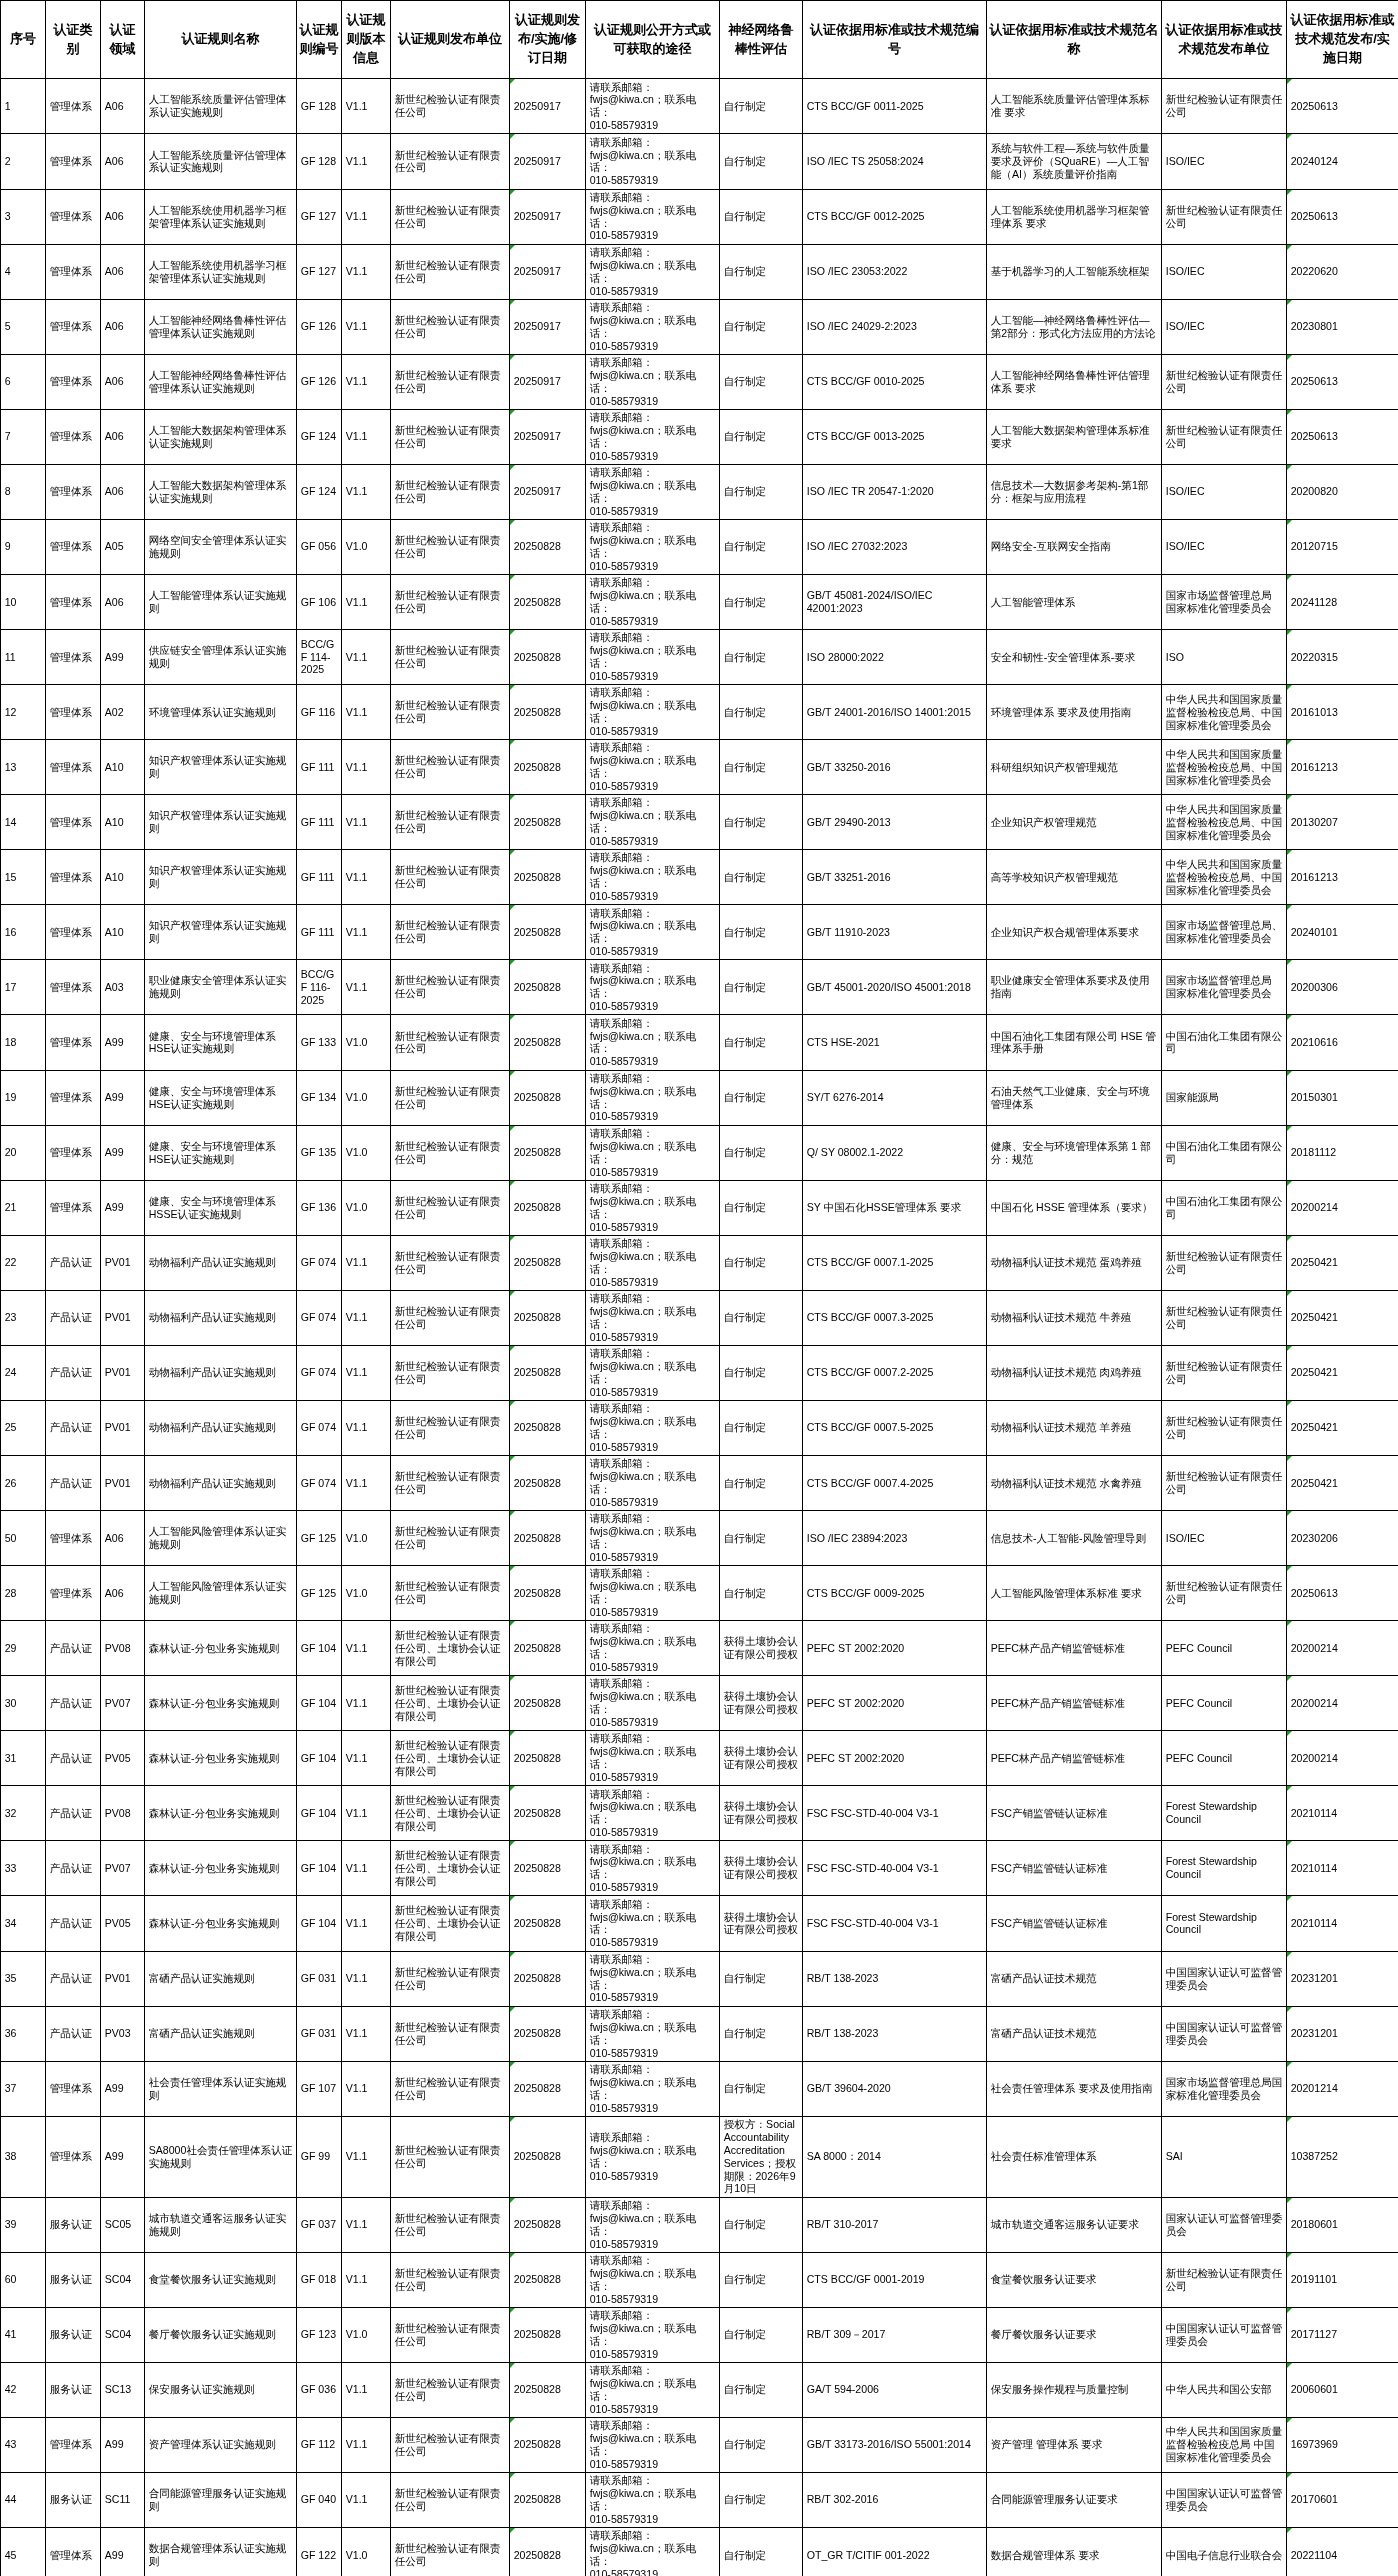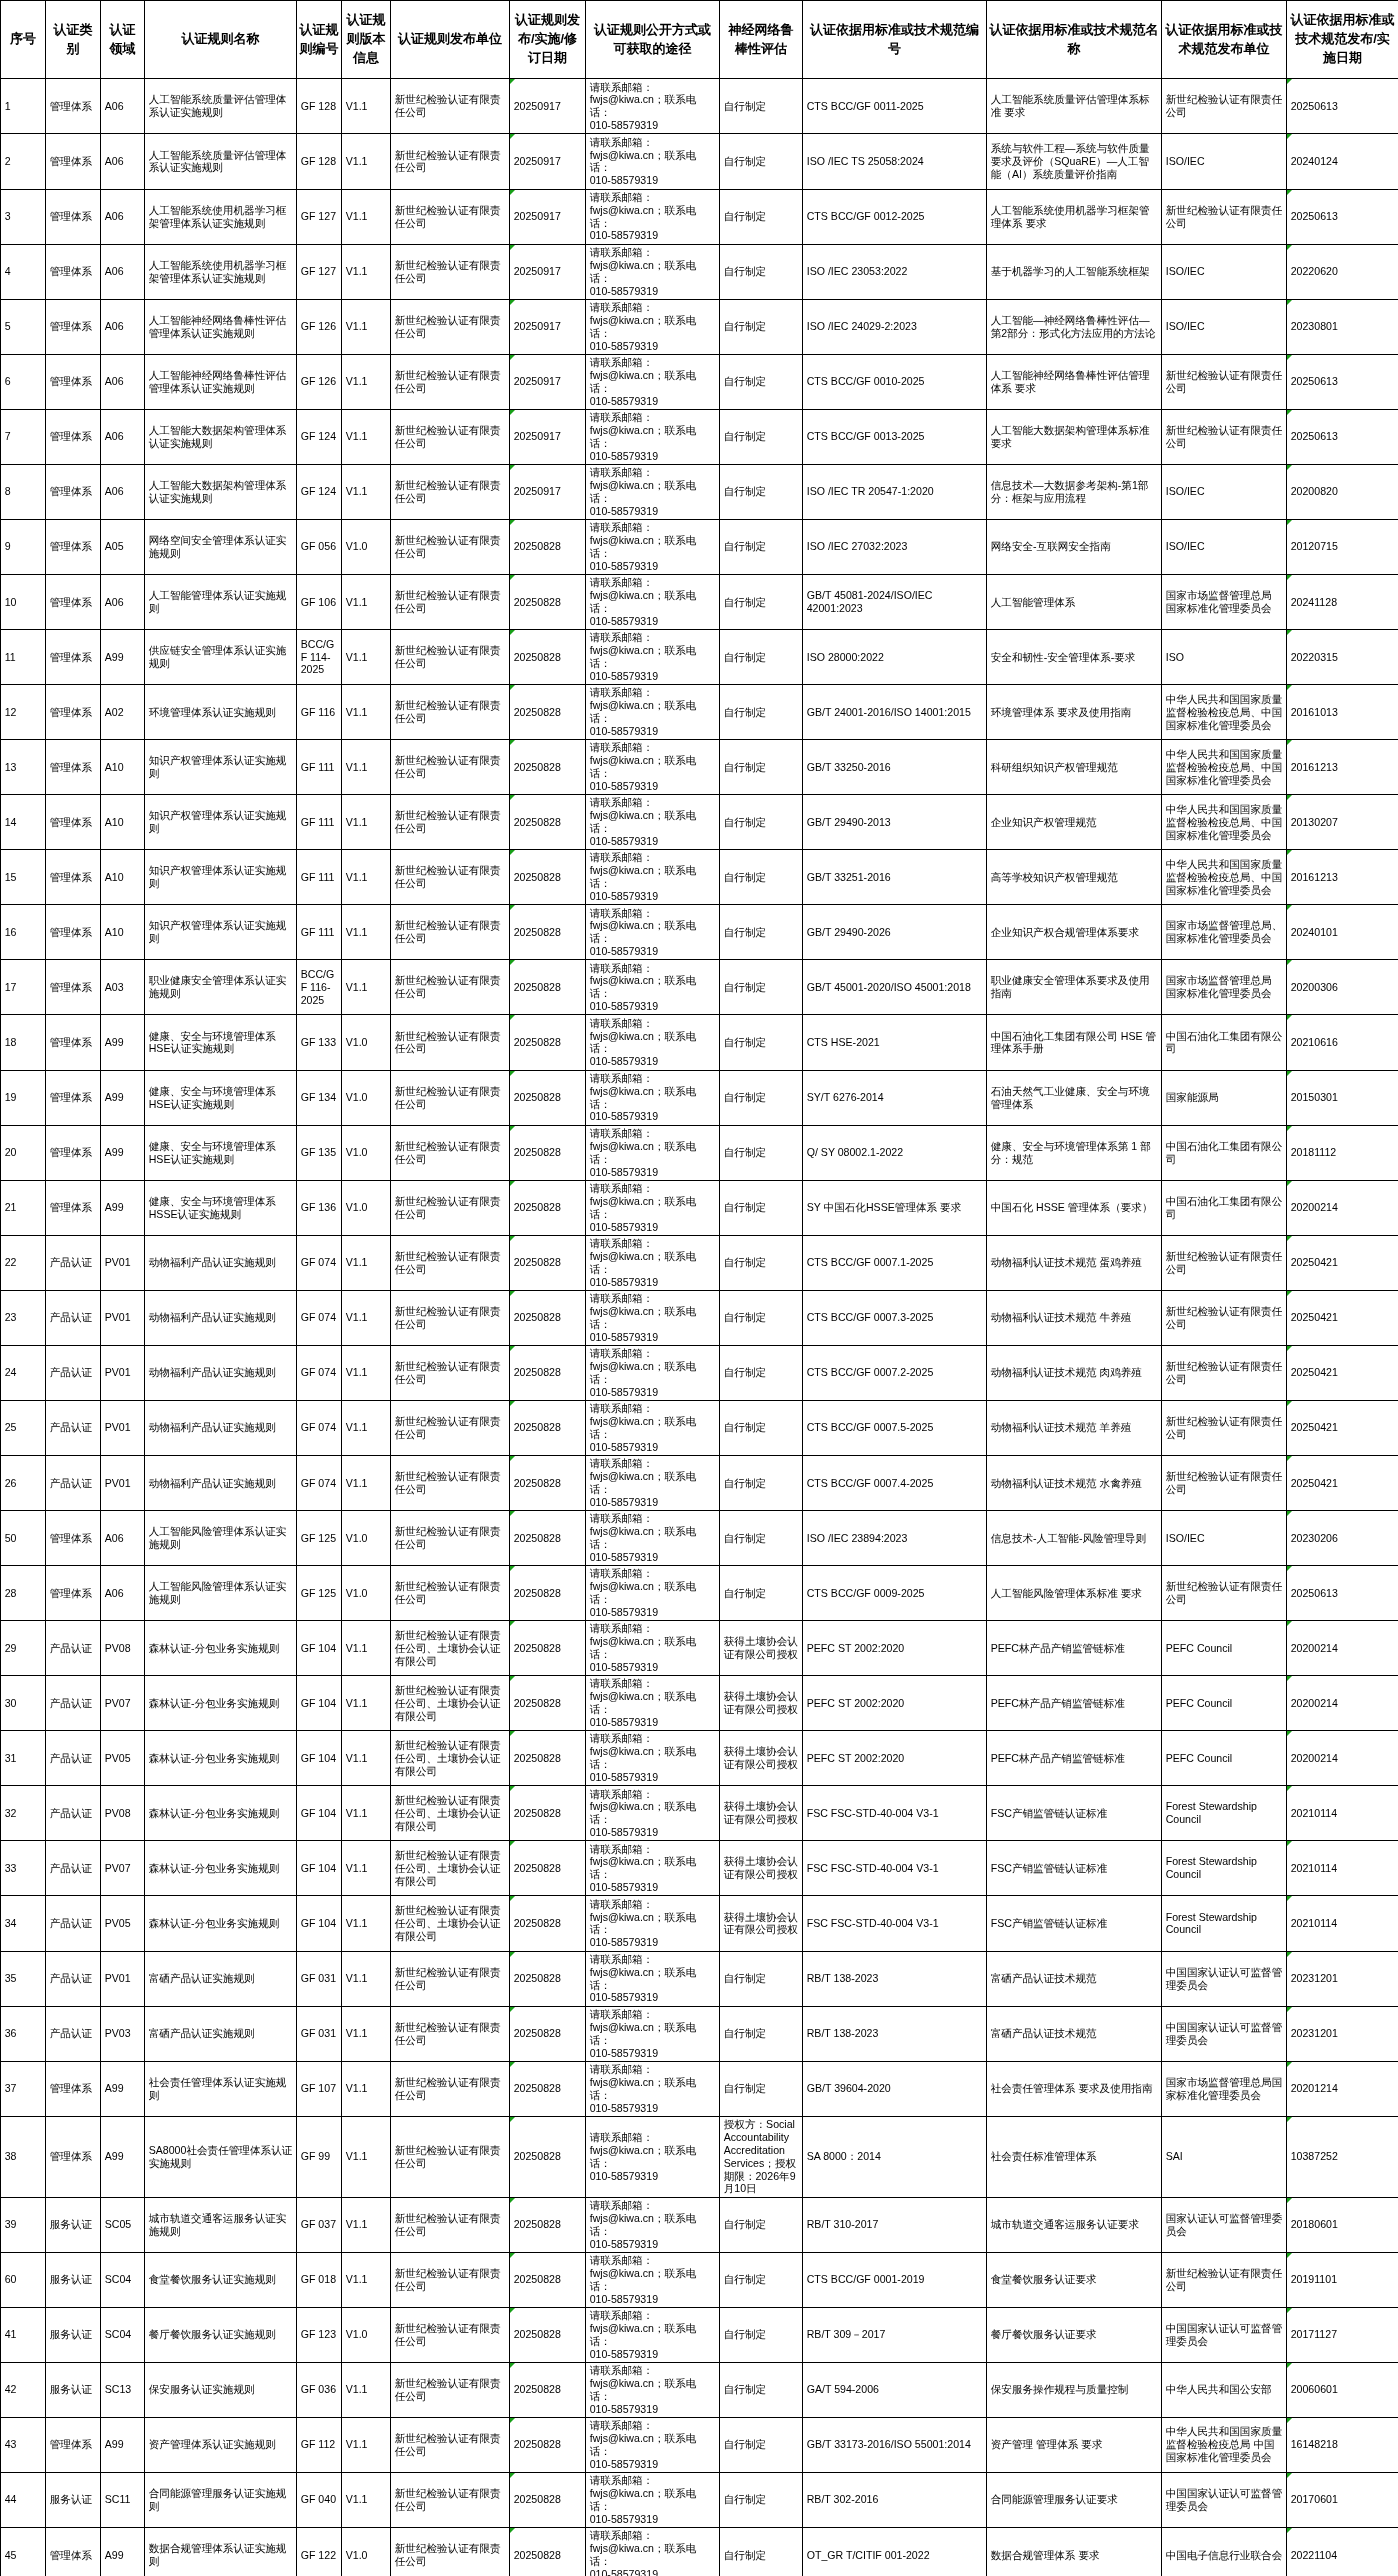--- a/index.html
+++ b/index.html
@@ -363,21 +363,21 @@
           <td>A10</td>
           <td>知识产权管理体系认证实施规则</td>
           <td>GF 111</td>
           <td>V1.1</td>
           <td>新世纪检验认证有限责任公司</td>
           <td class="flagged">20250828</td>
           <td class="c-access">请联系邮箱：
 fwjs@kiwa.cn；联系电话：
 010-58579319</td>
           <td>自行制定</td>
-          <td>GB/T 29490-2026</td>
+          <td>GB/T 11910-2023</td>
           <td>企业知识产权合规管理体系要求</td>
           <td>国家市场监督管理总局、国家标准化管理委员会</td>
           <td class="flagged">20240101</td>
         </tr>
         <tr>
           <td class="c-index">17</td>
           <td>管理体系</td>
           <td>A03</td>
           <td>职业健康安全管理体系认证实施规则</td>
           <td>BCC/GF 116-2025</td>
@@ -852,21 +852,21 @@
           <td>V1.1</td>
           <td>新世纪检验认证有限责任公司</td>
           <td class="flagged">20250828</td>
           <td class="c-access">请联系邮箱：
 fwjs@kiwa.cn；联系电话：
 010-58579319</td>
           <td>自行制定</td>
           <td>GB/T 33173-2016/ISO 55001:2014</td>
           <td>资产管理 管理体系 要求</td>
           <td>中华人民共和国国家质量监督检验检疫总局 中国国家标准化管理委员会</td>
-          <td class="flagged">16148218</td>
+          <td class="flagged">16973969</td>
         </tr>
         <tr>
           <td class="c-index">44</td>
           <td>服务认证</td>
           <td>SC11</td>
           <td>合同能源管理服务认证实施规则</td>
           <td>GF 040</td>
           <td>V1.1</td>
           <td>新世纪检验认证有限责任公司</td>
           <td class="flagged">20250828</td>

